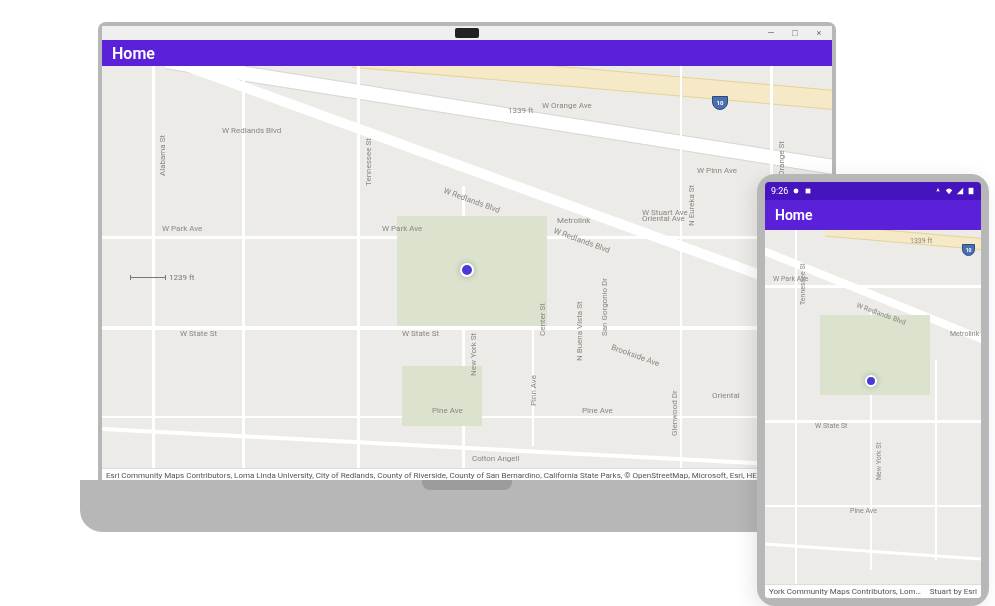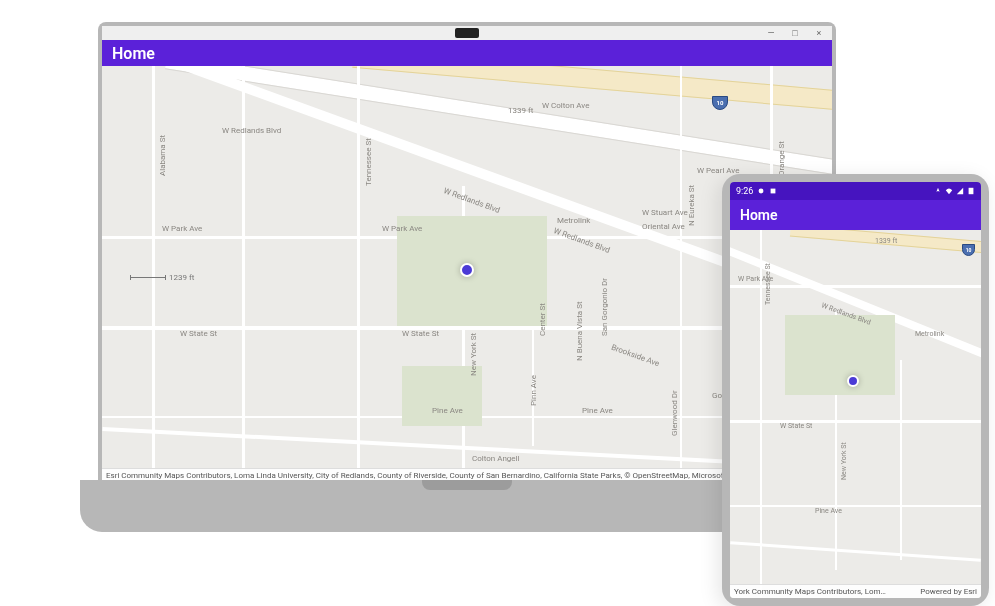--- a/index.html
+++ b/index.html
@@ -201,21 +201,21 @@
     text-overflow: ellipsis;
     border-top: 1px solid #ddd;
   }
   .attribution .powered { float: right; }
 
   
   .phone {
     position: absolute;
     right: 6px;
     top: 174px;
-    width: 267px;
+    width: 232px;
     height: 432px;
     background: #b7b7b7;
     border-radius: 18px;
     padding: 8px;
     box-shadow: -4px 4px 20px rgba(0,0,0,0.1);
   }
   .phone-inner {
     width: 100%;
     height: 100%;
     background: #f0eeed;
@@ -289,33 +289,33 @@
           <div class="road v7"></div>
           <div class="park p1"></div>
           <div class="park p2"></div>
         </div>
 
         <span class="hwy-shield" style="left:610px;top:30px">10</span>
 
         <span class="map-label" style="left:120px;top:60px">W Redlands Blvd</span>
         <span class="map-label diag" style="left:340px;top:130px">W Redlands Blvd</span>
         <span class="map-label diag" style="left:450px;top:170px">W Redlands Blvd</span>
-        <span class="map-label" style="left:440px;top:35px">W Colton Ave</span>
+        <span class="map-label" style="left:440px;top:35px">W Orange Ave</span>
         <span class="map-label" style="left:60px;top:158px">W Park Ave</span>
         <span class="map-label" style="left:280px;top:158px">W Park Ave</span>
-        <span class="map-label" style="left:595px;top:100px">W Pearl Ave</span>
+        <span class="map-label" style="left:595px;top:100px">W Pinn Ave</span>
         <span class="map-label" style="left:78px;top:263px">W State St</span>
         <span class="map-label" style="left:300px;top:263px">W State St</span>
         <span class="map-label" style="left:540px;top:142px">W Stuart Ave</span>
-        <span class="map-label" style="left:540px;top:156px">Oriental Ave</span>
+        <span class="map-label" style="left:540px;top:148px">Oriental Ave</span>
         <span class="map-label" style="left:455px;top:150px">Metrolink</span>
         <span class="map-label" style="left:330px;top:340px">Pine Ave</span>
         <span class="map-label" style="left:480px;top:340px">Pine Ave</span>
         <span class="map-label diag" style="left:508px;top:285px">Brookside Ave</span>
-        <span class="map-label" style="left:610px;top:325px">Gorgonio</span>
+        <span class="map-label" style="left:610px;top:325px">Oriental</span>
         <span class="map-label rot" style="left:262px;top:120px">Tennessee St</span>
         <span class="map-label rot" style="left:56px;top:110px">Alabama St</span>
         <span class="map-label rot" style="left:367px;top:310px">New York St</span>
         <span class="map-label rot" style="left:585px;top:160px">N Eureka St</span>
         <span class="map-label rot" style="left:675px;top:110px">Orange St</span>
         <span class="map-label rot" style="left:436px;top:270px">Center St</span>
         <span class="map-label rot" style="left:473px;top:295px">N Buena Vista St</span>
         <span class="map-label rot" style="left:498px;top:270px">San Gorgonio Dr</span>
         <span class="map-label rot" style="left:568px;top:370px">Glenwood Dr</span>
         <span class="map-label" style="left:370px;top:388px">Colton Angell</span>
@@ -395,19 +395,19 @@
       <span class="map-label" style="left:8px;top:45px;font-size:7px">W Park Ave</span>
       <span class="map-label" style="left:50px;top:192px;font-size:7px">W State St</span>
       <span class="map-label" style="left:85px;top:277px;font-size:7px">Pine Ave</span>
       <span class="map-label" style="left:185px;top:100px;font-size:7px">Metrolink</span>
       <span class="map-label rot" style="left:110px;top:250px;font-size:7px">New York St</span>
       <span class="map-label rot" style="left:34px;top:75px;font-size:7px">Tennessee St</span>
 
       <div class="location-dot" style="left:49%;top:41%;width:12px;height:12px"></div>
 
       <div class="attribution">
-        <span class="powered">Powered by Esri</span>
+        <span class="powered">Stuart by Esri</span>
         <span>York Community Maps Contributors, Lom…</span>
       </div>
     </div>
 
   </div>
 </div>
 
 </body></html>

